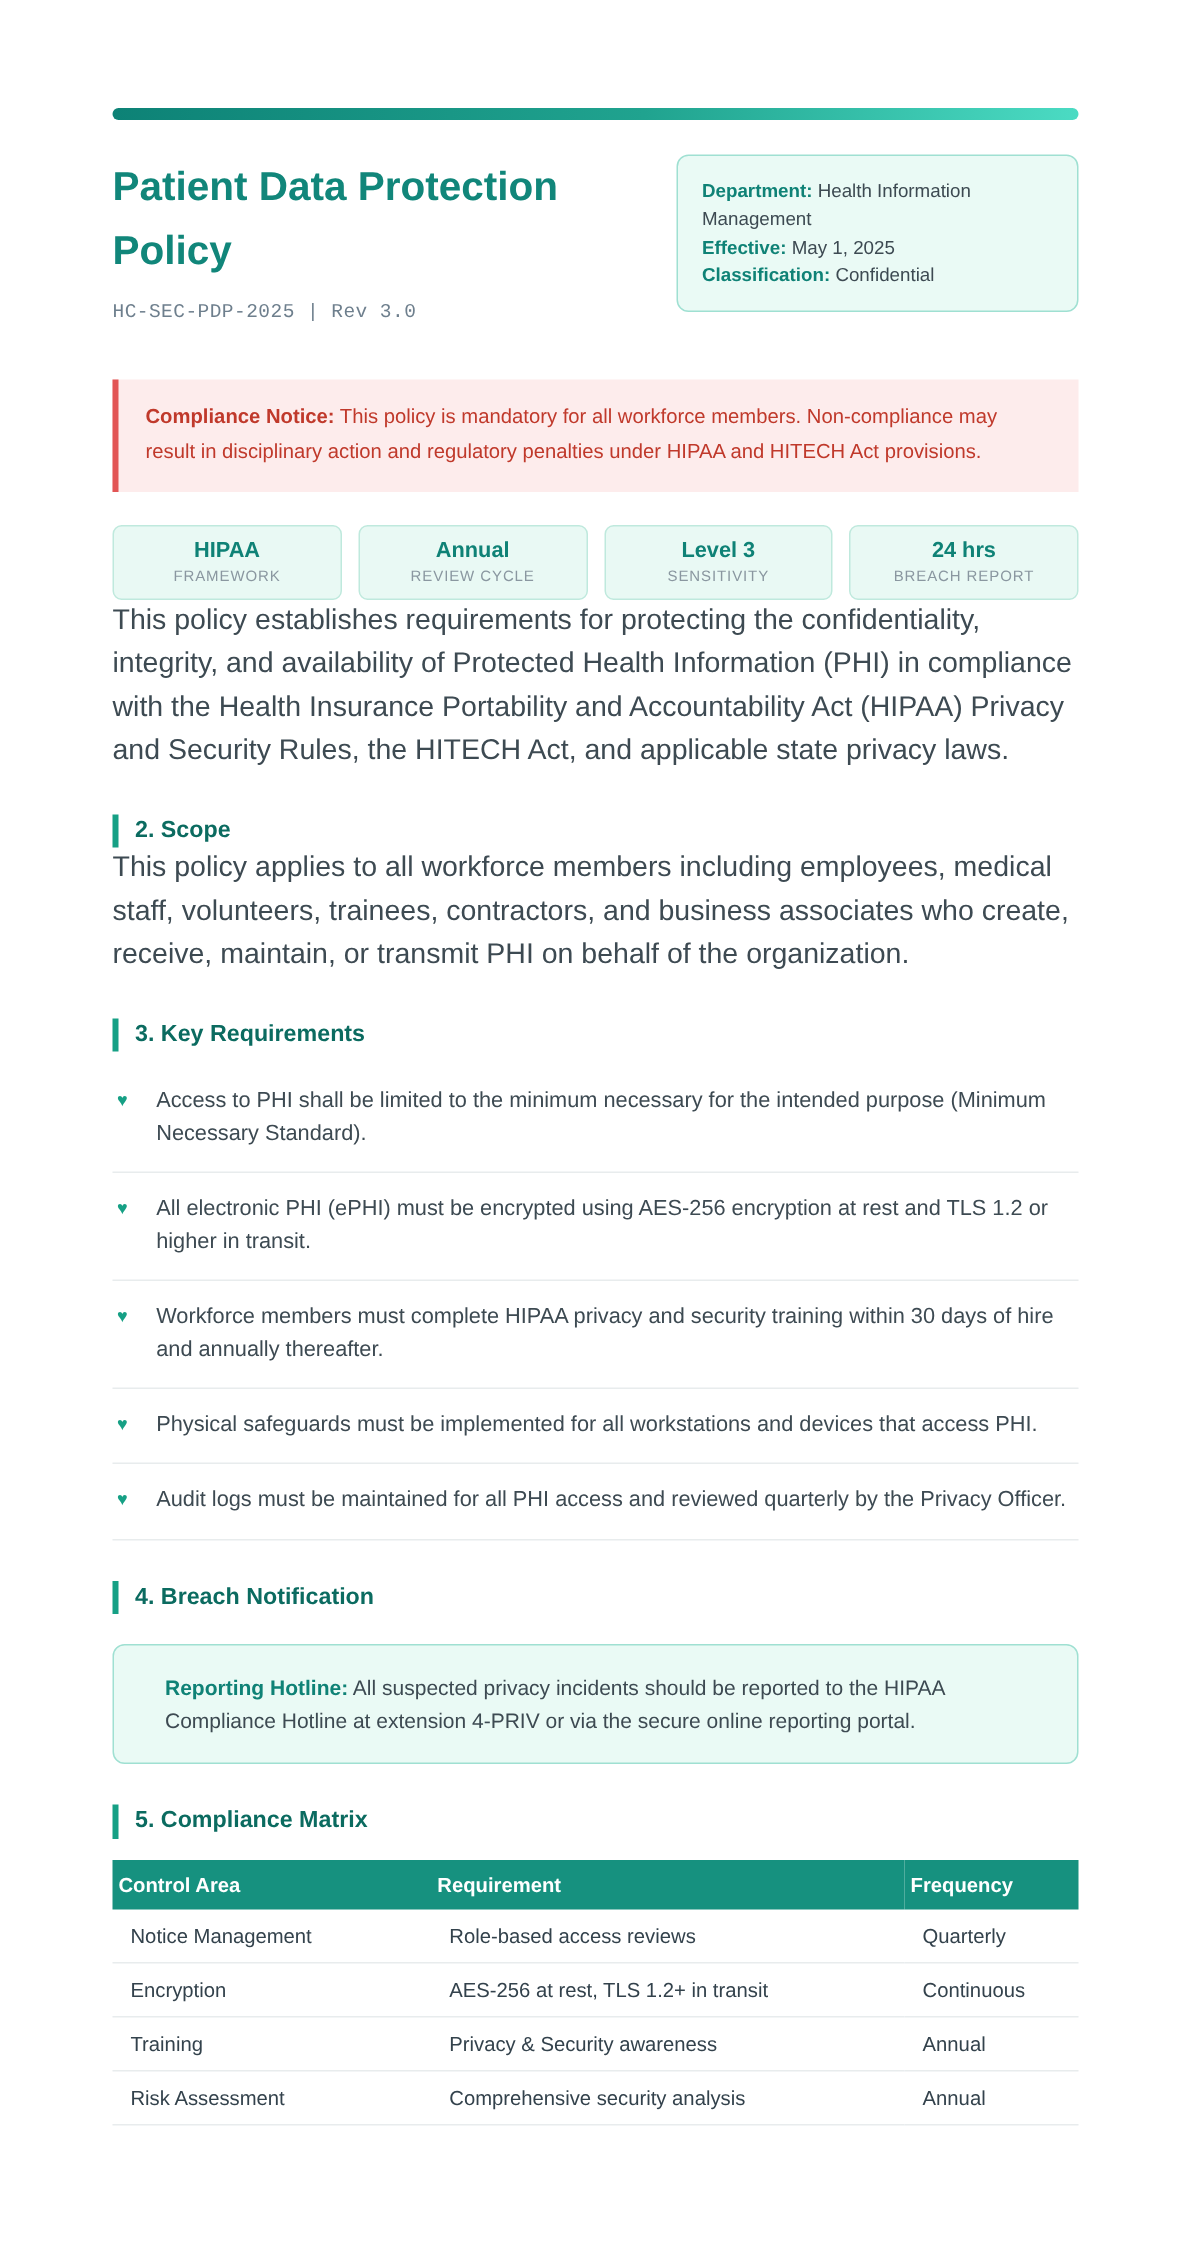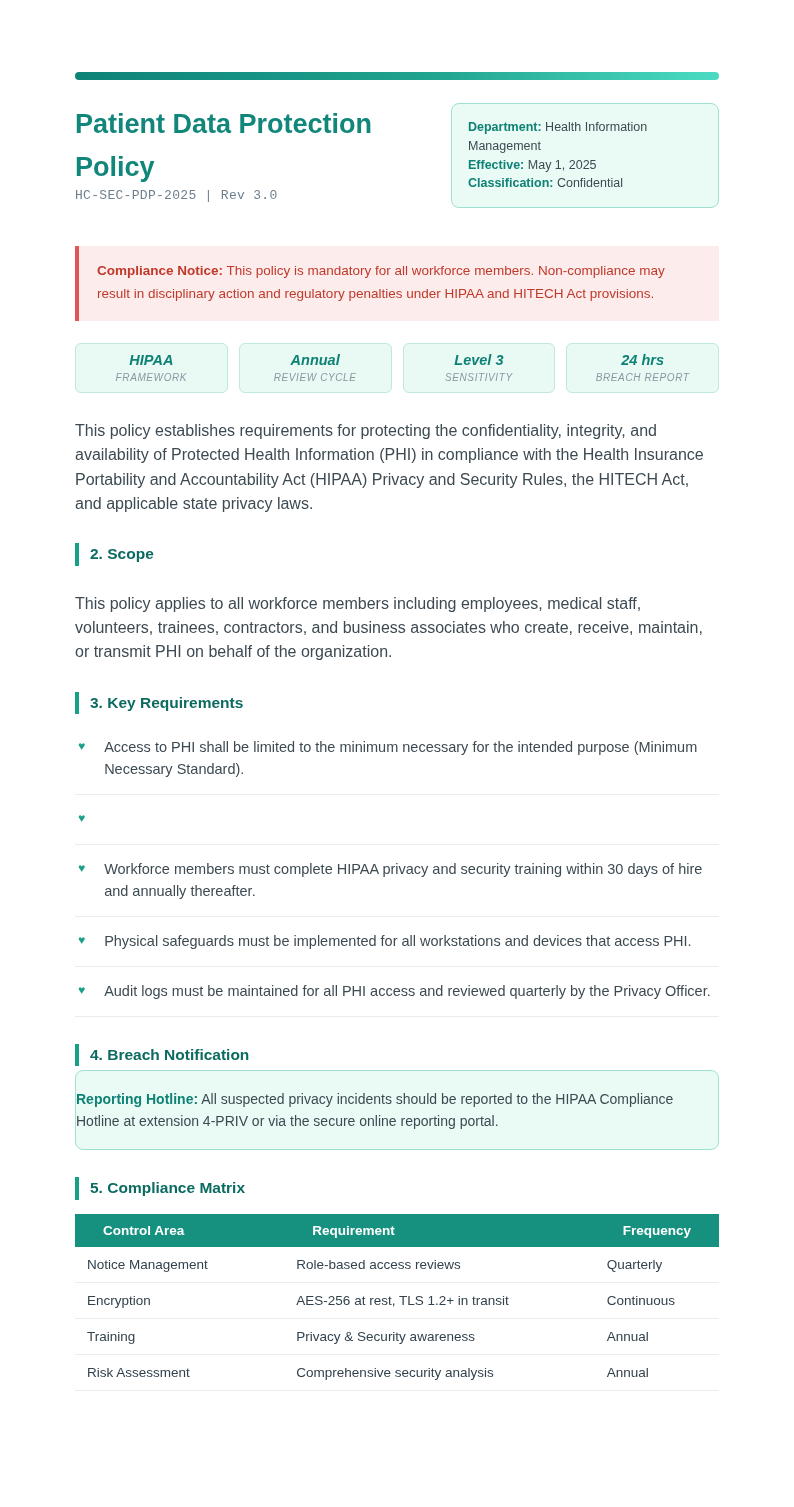--- a/index.html
+++ b/index.html
@@ -20,21 +20,21 @@
   
   .header { display: flex; justify-content: space-between; margin-top: 23px; }
   .header-left { max-width: 360px; }
   .title {
     color: #11867a;
     font-size: 27px;
     font-weight: bold;
     line-height: 1.58;
   }
   .doc-code {
-    margin-top: 0;
+    margin-top: 12px;
     font-family: "Liberation Mono", "DejaVu Sans Mono", monospace;
     font-size: 13px;
     color: #6e7f8d;
     letter-spacing: 0.3px;
   }
   .meta-box {
     width: 268px;
     align-self: flex-start;
     background: #eafaf5;
     border: 1px solid #9fe0d2;
@@ -57,21 +57,20 @@
     color: #c0392b;
   }
   .notice-label { font-weight: bold; text-align: right; }
 
   
   .badges {
     display: grid;
     grid-template-columns: repeat(4, 1fr);
     gap: 11px;
     margin-top: 22px;
-    font-style: italic;
   }
   .badge {
     background: #e9f9f4;
     border: 1px solid #bfe9dd;
     border-radius: 6px;
     text-align: center;
     padding: 8px 4px 9px 4px;
   }
   .badge-value { color: #0f8276; font-weight: bold; font-size: 14.5px; }
   .badge-label { color: #8a97a0; font-size: 10px; letter-spacing: 0.6px; margin-top: 4px; }
@@ -80,65 +79,65 @@
   .section-heading {
     margin-top: 27px;
     border-left: 4px solid #16a085;
     padding-left: 11px;
     color: #0b6b60;
     font-weight: bold;
     font-size: 15.5px;
     line-height: 1.45;
   }
   .body-text {
-    margin-top: 26px;
-    font-size: 16px;
+    margin-top: 0;
+    font-size: 19px;
     line-height: 1.52;
     color: #3d4a52;
   }
 
   
   .req-list { margin-top: 9px; list-style: none; }
   .req-item {
     display: flex;
     gap: 19px;
     padding: 13px 0 14px 3px;
     border-bottom: 1px solid #e8eced;
     font-size: 14.5px;
     line-height: 1.52;
   }
   .req-bullet { color: #16a085; font-size: 12px; line-height: 1.8; flex: 0 0 auto; }
   .req-text { flex: 1; }
 
   
   .hotline {
-    margin-top: 4px;
+    margin-top: 20px;
     background: #eafaf5;
     border: 1px solid #9fe0d2;
     border-radius: 8px;
-    padding: 17px 0;
+    padding: 17px 34px;
     font-size: 14px;
     line-height: 1.58;
     color: #3d4a52;
   }
   .hotline-label { color: #0f8276; font-weight: bold; }
 
   
   .matrix-table {
     width: 100%;
     border-collapse: collapse;
     margin-top: 14px;
     font-size: 13.5px;
   }
   .matrix-table th {
     background: #16917f;
     color: #ffffff;
     font-weight: bold;
     text-align: left;
-    padding: 9px 28px;
+    padding: 9px 4px;
   }
   .matrix-table td {
     padding: 10px 12px;
     border-bottom: 1px solid #e8eced;
     color: #33424c;
   }
   .col-area { width: 33%; }
   .col-req  { width: 49%; }
   .col-freq { width: 18%; }
 </style>
@@ -200,20 +199,21 @@
   <p class="body-text">This policy applies to all workforce members including employees, medical staff, volunteers, trainees, contractors, and business associates who create, receive, maintain, or transmit PHI on behalf of the organization.</p>
 
   <h2 class="section-heading">3. Key Requirements</h2>
   <ul class="req-list">
     <li class="req-item">
       <span class="req-bullet">♥</span>
       <span class="req-text">Access to PHI shall be limited to the minimum necessary for the intended purpose (Minimum Necessary Standard).</span>
     </li>
     <li class="req-item">
       <span class="req-bullet">♥</span>
+      <span class="req-text">All electronic PHI (ePHI) must be encrypted using AES-256 encryption at rest and TLS 1.2 or higher in transit.</span>
     </li>
     <li class="req-item">
       <span class="req-bullet">♥</span>
       <span class="req-text">Workforce members must complete HIPAA privacy and security training within 30 days of hire and annually thereafter.</span>
     </li>
     <li class="req-item">
       <span class="req-bullet">♥</span>
       <span class="req-text">Physical safeguards must be implemented for all workstations and devices that access PHI.</span>
     </li>
     <li class="req-item">

